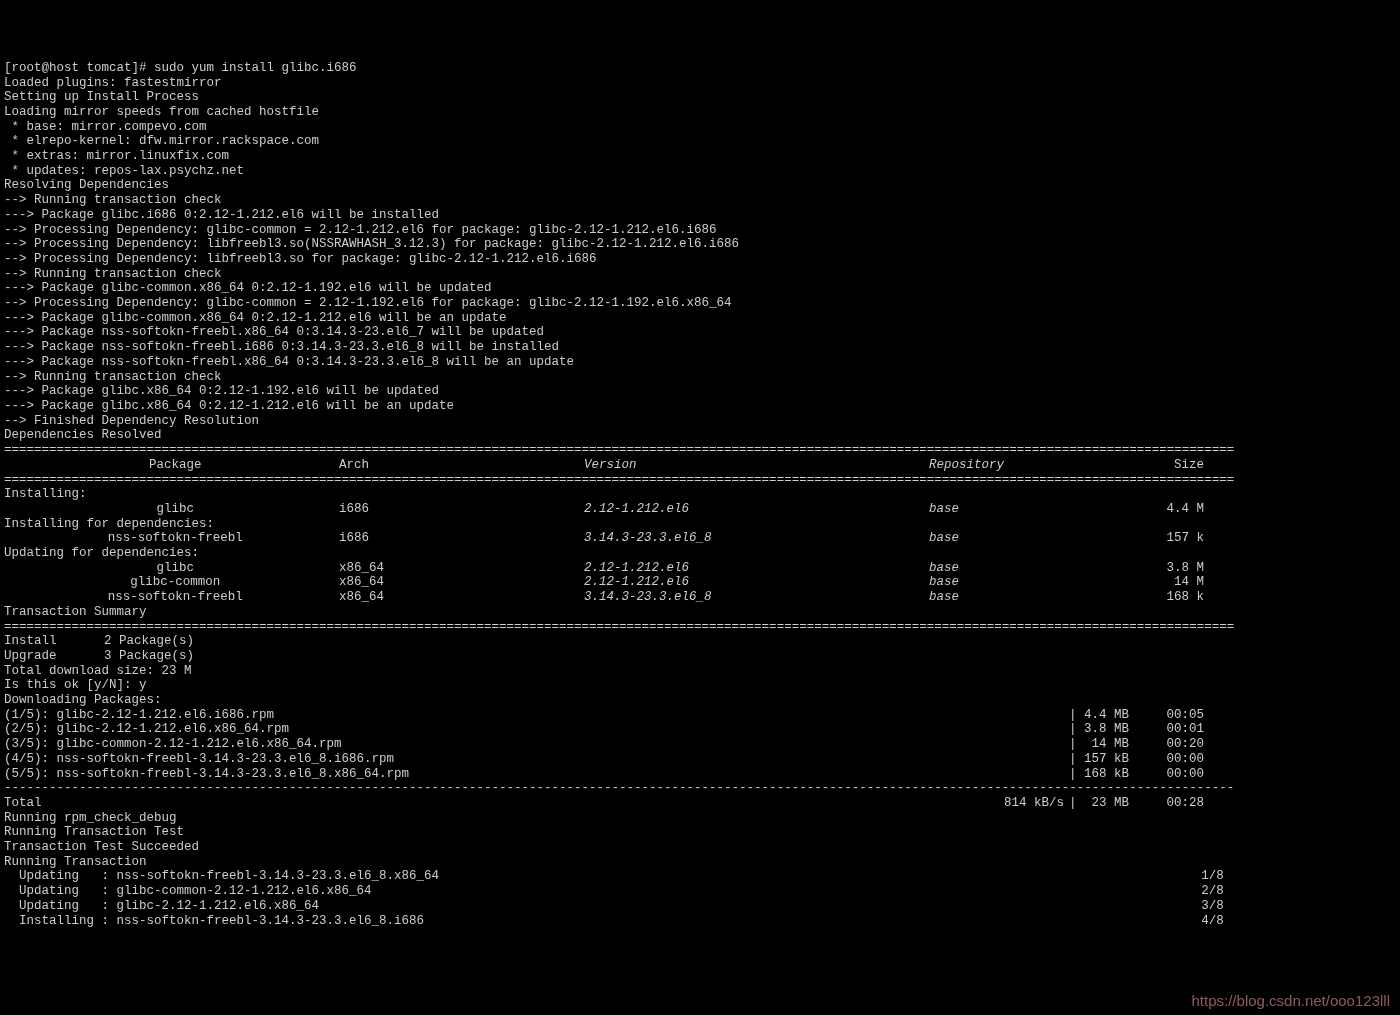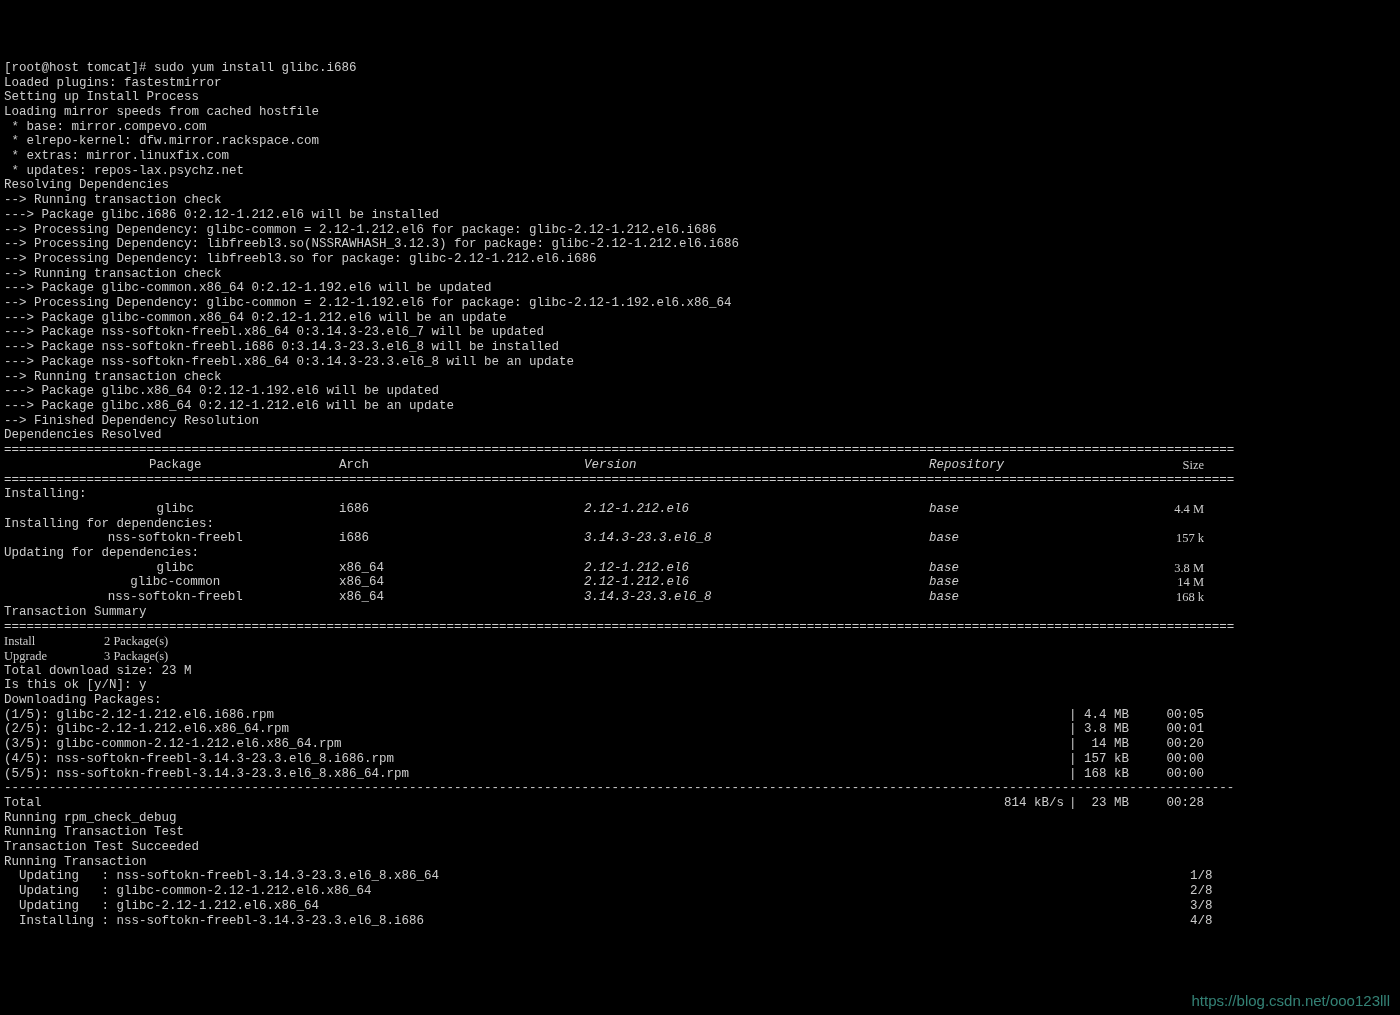--- a/index.html
+++ b/index.html
@@ -13,36 +13,36 @@
   white-space: pre;
   width: 1400px;
   overflow: hidden;
 }
 .line { white-space: pre; }
 .cols { display: flex; }
 .c-pkg  { width: 335px; white-space: pre; overflow: hidden; text-align: center; }
 .c-arch { width: 245px; white-space: pre; overflow: hidden; }
 .c-ver  { width: 345px; white-space: pre; overflow: hidden; font-style: italic; }
 .c-repo { width: 210px; white-space: pre; overflow: hidden; font-style: italic; }
-.c-size { width: 65px; text-align: right; white-space: pre; overflow: hidden; font-family: Liberation Serif, serif; }
+.c-size { width: 65px; text-align: right; white-space: pre; overflow: hidden; }
 .dl { display: flex; }
 .dl-name { width: 1060px; white-space: pre; overflow: hidden; }
 .dl-size { width: 70px; text-align: center; white-space: pre; }
 .dl-time { width: 70px; text-align: right; white-space: pre; }
 .prog { display: flex; gap: 31px; }
 .prog-name { width: 1155px; white-space: pre; overflow: hidden; }
-.prog-num  { width: 45px; text-align: left; white-space: pre; }
-.sum { display: flex; font-family: Liberation Serif, serif; }
+.prog-num  { width: 45px; text-align: center; white-space: pre; }
+.sum { display: flex; }
 .sum-l { width: 100px; white-space: pre; }
 .sum-r { white-space: pre; }
 .watermark {
   position: absolute;
   right: 10px;
   bottom: 6px;
-  color: #5eead4;
+  color: #fca5a5;
   font-family: Arial, sans-serif;
   font-size: 15px;
   opacity: 0.55;
   pointer-events: none;
 }
 </style>
 </head>
 <body>
 
 

